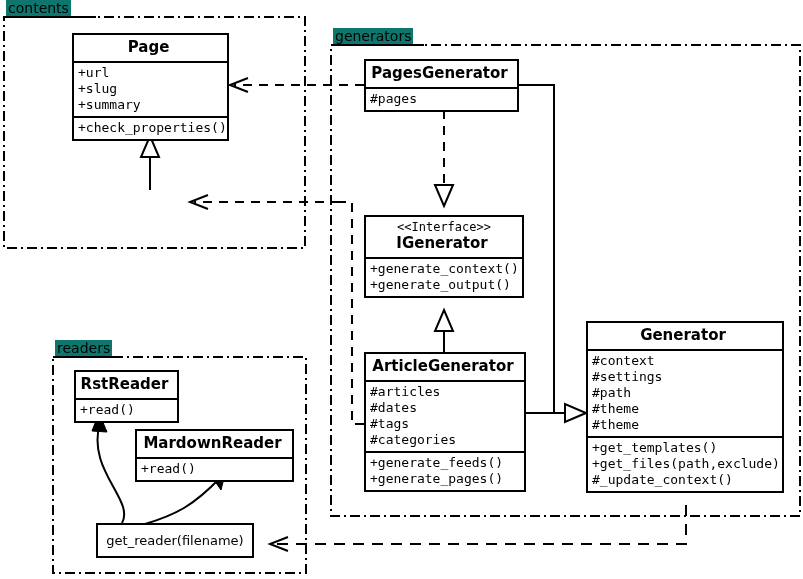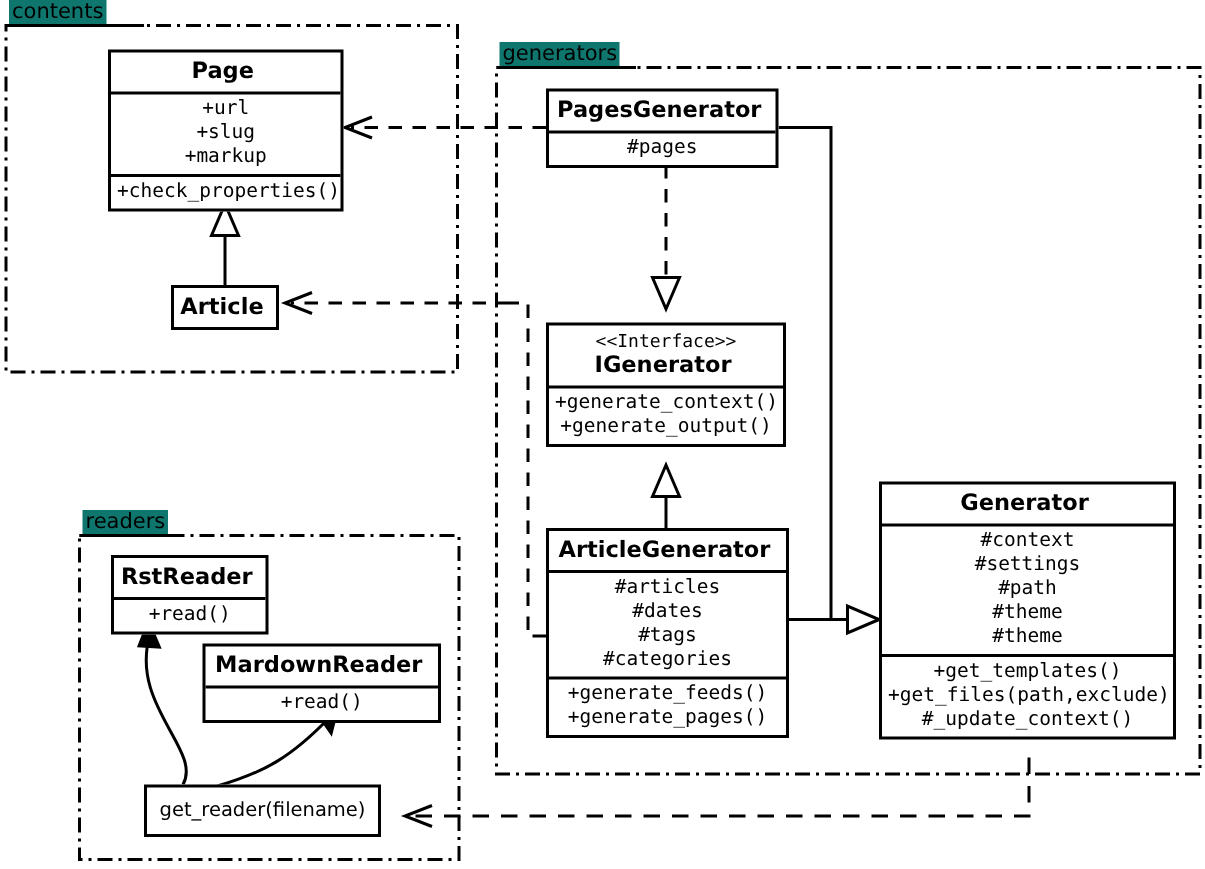--- a/index.html
+++ b/index.html
@@ -15,21 +15,21 @@
   .cls{position:absolute;box-sizing:border-box;background:#ffffff;
        border:2px solid #000;z-index:20;}
   .cls .name{
       font-family:"DejaVu Sans",sans-serif;font-weight:bold;font-size:15px;
       text-align:center;padding:4px 6px 5px 2px;line-height:17px;
       white-space:nowrap;}
   .cls .stereo{
       font-family:"DejaVu Sans Mono",monospace;font-size:12px;font-weight:normal;
       text-align:center;line-height:15px;padding-top:3px;}
   .cls .sep{border-top:2px solid #000;}
-  .cls .compartment{padding:2px 4px 3px 4px;text-align:center;}
+  .cls .compartment{padding:2px 4px 3px 4px;}
   .cls .compartment div{
       font-family:"DejaVu Sans Mono",monospace;font-size:13px;
       line-height:16px;white-space:nowrap;}
   .cls.plain .name{font-weight:normal;font-size:13px;
       font-family:"DejaVu Sans",sans-serif;padding:7px 6px;}
 
   svg.overlay{position:absolute;left:0;top:0;width:803px;height:579px;
               pointer-events:none;z-index:5;}
 </style>
 </head>
@@ -101,30 +101,27 @@
 
   <div class="pkg-label" style="left:6px;  top:0px;">contents</div>
   <div class="pkg-label" style="left:333px; top:28px;">generators</div>
   <div class="pkg-label" style="left:55px;  top:340px;">readers</div>
 
   <div class="cls" style="left:72px; top:33px; width:157px;">
     <div class="name">Page</div>
     <div class="compartment sep">
       <div>+url</div>
       <div>+slug</div>
-      <div>+markup</div>
+      <div>+summary</div>
     </div>
     <div class="compartment sep">
       <div>+check_properties()</div>
     </div>
   </div>
 
-  <div class="cls" style="left:114px; top:190px; width:72px;">
-    <div class="name">Article</div>
-  </div>
 
   <div class="cls" style="left:364px; top:59px; width:155px;">
     <div class="name">PagesGenerator</div>
     <div class="compartment sep">
       <div>#pages</div>
     </div>
   </div>
 
   <div class="cls" style="left:364px; top:215px; width:160px;">
     <div class="stereo">&lt;&lt;Interface&gt;&gt;</div>

